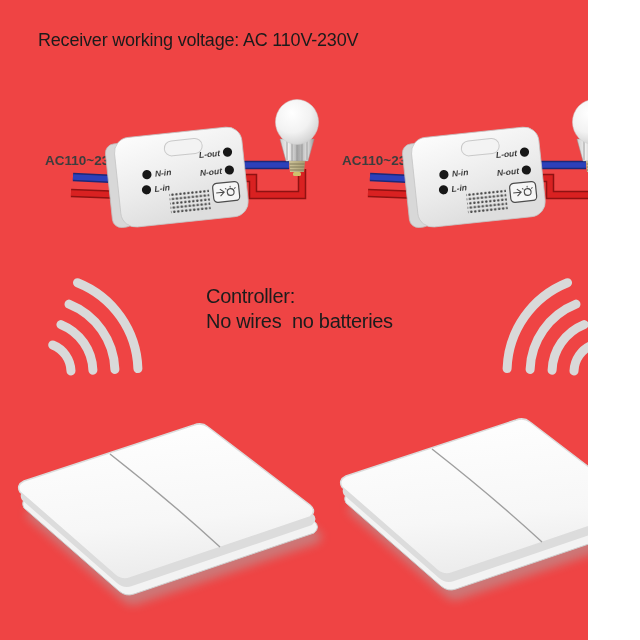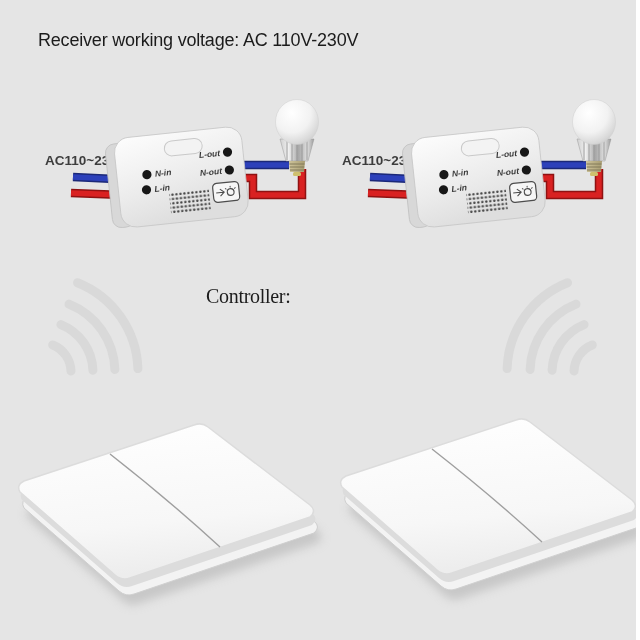--- a/index.html
+++ b/index.html
@@ -1,28 +1,28 @@
 <!DOCTYPE html>
 <html><head>
 <meta charset="utf-8">
 <style>
   html,body{margin:0;padding:0;background:#ffffff;}
-  .canvas{position:relative;width:636px;height:640px;background:#e5e5e5;overflow:hidden;
+  .canvas{position:relative;width:588px;height:640px;background:#ef4444;overflow:hidden;
           font-family:"Liberation Sans", sans-serif;}
   .title{position:absolute;left:38px;top:30px;font-size:18px;letter-spacing:-0.2px;
          color:#1b1b1b;white-space:pre;}
   .module{position:absolute;width:320px;height:170px;}
   .module.left{left:25px;top:93px;}
   .module.right{left:322px;top:93px;}
   .wifi{position:absolute;width:135px;height:118px;top:266px;}
   .wifi.left{left:28px;}
   .wifi.right{left:482px;transform:scaleX(-1);}
   .controller{position:absolute;left:206px;top:284px;color:#1c1c1c;font-size:20px;
               line-height:25px;letter-spacing:-0.3px;}
-  .controller div{white-space:pre-wrap;font-family:Liberation Serif, serif;}
+  .controller div{white-space:pre-wrap;}
   .switch{position:absolute;width:330px;height:215px;}
   .switch.left{left:8px;top:405px;}
   .switch.right{left:330px;top:400px;}
   svg text.term{font-family:"Liberation Sans",sans-serif;font-size:8.5px;font-style:italic;
                 font-weight:bold;fill:#383838;}
   svg text.volt{font-family:"Liberation Sans",sans-serif;font-size:13.5px;font-weight:bold;
                 fill:#3d3d3d;}
 </style>
 </head>
 <body>
@@ -177,20 +177,21 @@
     <g fill="none" stroke="#d9d9d9" stroke-width="9" stroke-linecap="round">
       <path d="M24.7,79 A29,29 0 0 1 43,105"></path>
       <path d="M32.9,58.6 A51,51 0 0 1 64.9,104.2"></path>
       <path d="M41,38.1 A73,73 0 0 1 86.9,103.5"></path>
       <path d="M49.5,16.7 A96,96 0 0 1 109.9,102.6"></path>
     </g>
   </svg>
 
   <div class="controller">
     <div>Controller:</div>
+    <div>No wires  no batteries</div>
   </div>
 
   <svg class="switch left" viewBox="0 0 330 215">
     <path d="M16,76 L186,20 Q194,17 200,22 L302,100 Q309,106 302,112 L122,173 Q114,176 107,170 L12,87 Q8,80 16,76 Z" transform="translate(8,26)" fill="#aaaaaa" opacity="0.5" filter="url(#blur6)"></path>
     <path d="M16,76 L186,20 Q194,17 200,22 L302,100 Q309,106 302,112 L122,173 Q114,176 107,170 L12,87 Q8,80 16,76 Z" transform="translate(4,16)" fill="#f3f3f3" stroke="#cfcfcf" stroke-width="1"></path>
     <path d="M16,76 L186,20 Q194,17 200,22 L302,100 Q309,106 302,112 L122,173 Q114,176 107,170 L12,87 Q8,80 16,76 Z" transform="translate(2,8)" fill="#dcdcdc"></path>
     <path d="M16,76 L186,20 Q194,17 200,22 L302,100 Q309,106 302,112 L122,173 Q114,176 107,170 L12,87 Q8,80 16,76 Z" fill="url(#gFace)" stroke="#dcdcdc" stroke-width="1.5"></path>
     <path d="M102,49 Q162,96 212,142" fill="none" stroke="#9f9f9f" stroke-width="1.4"></path>
   </svg>
 

